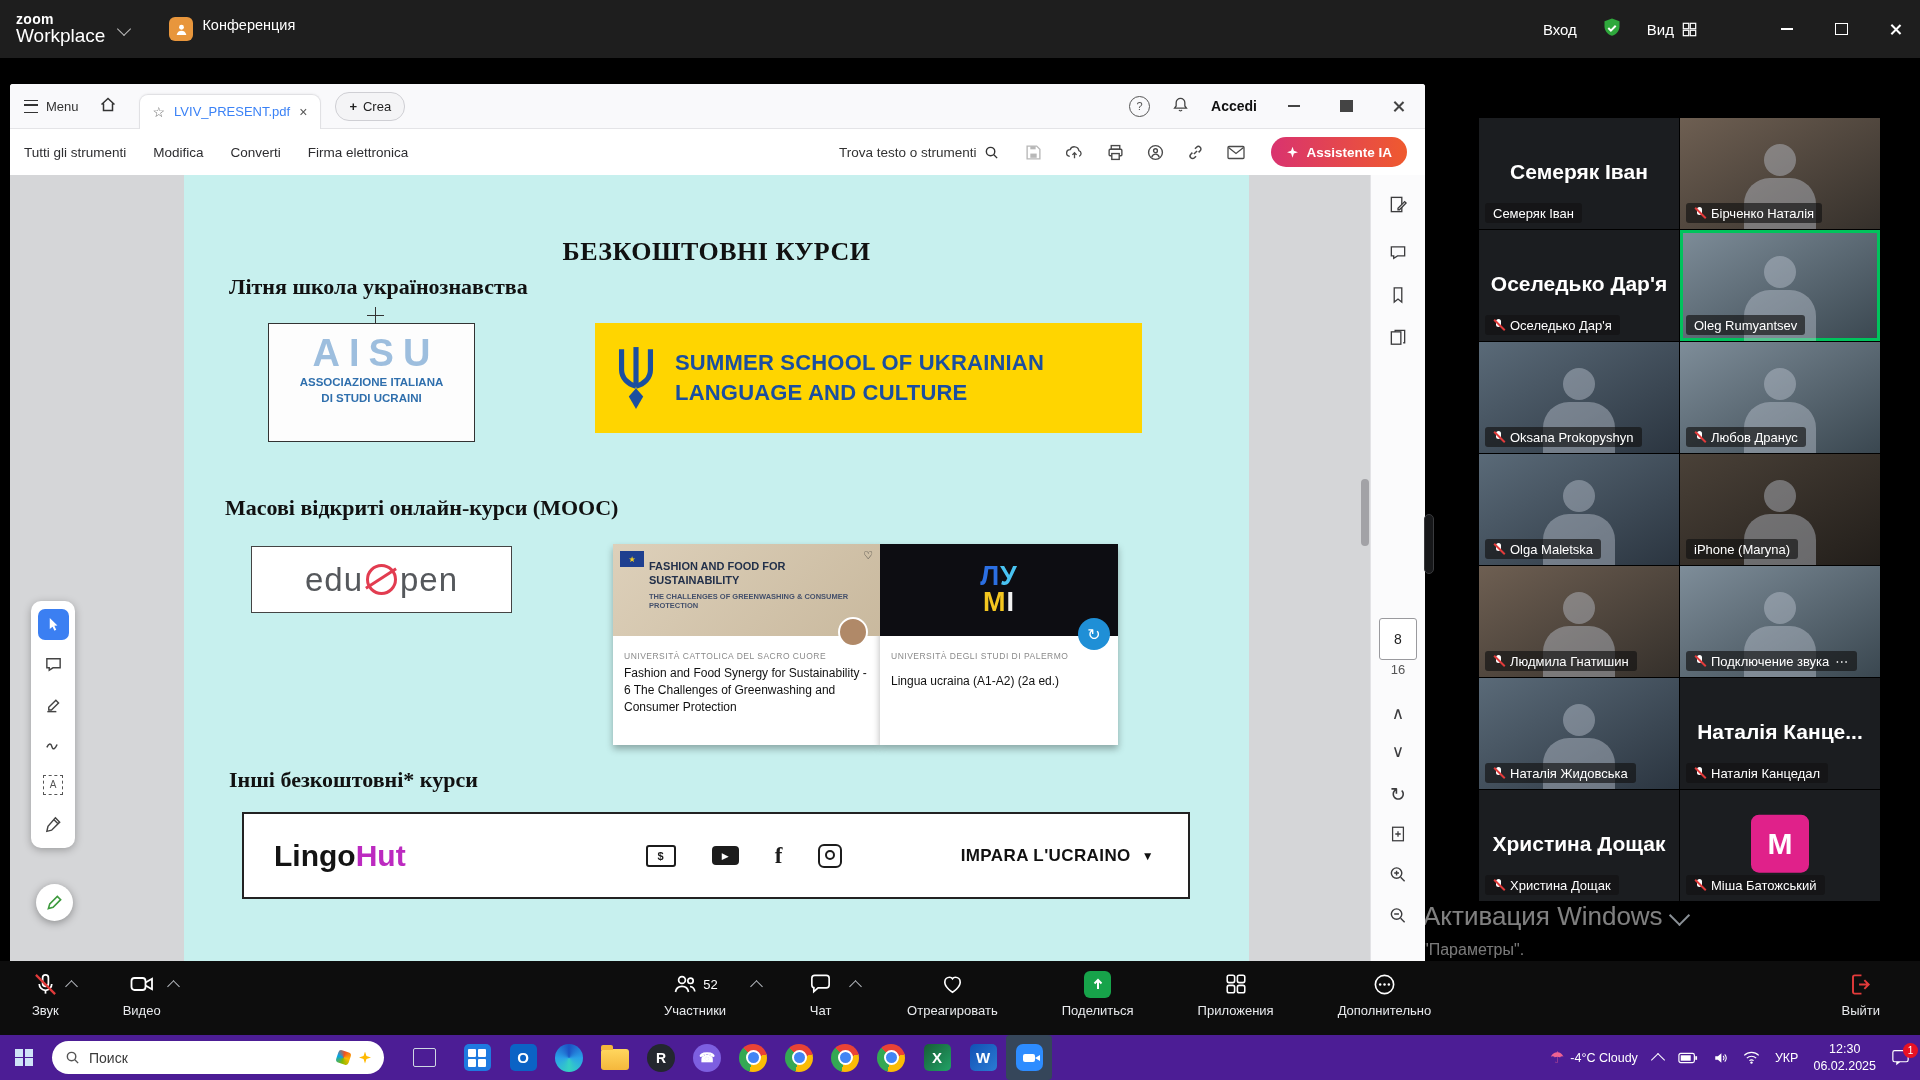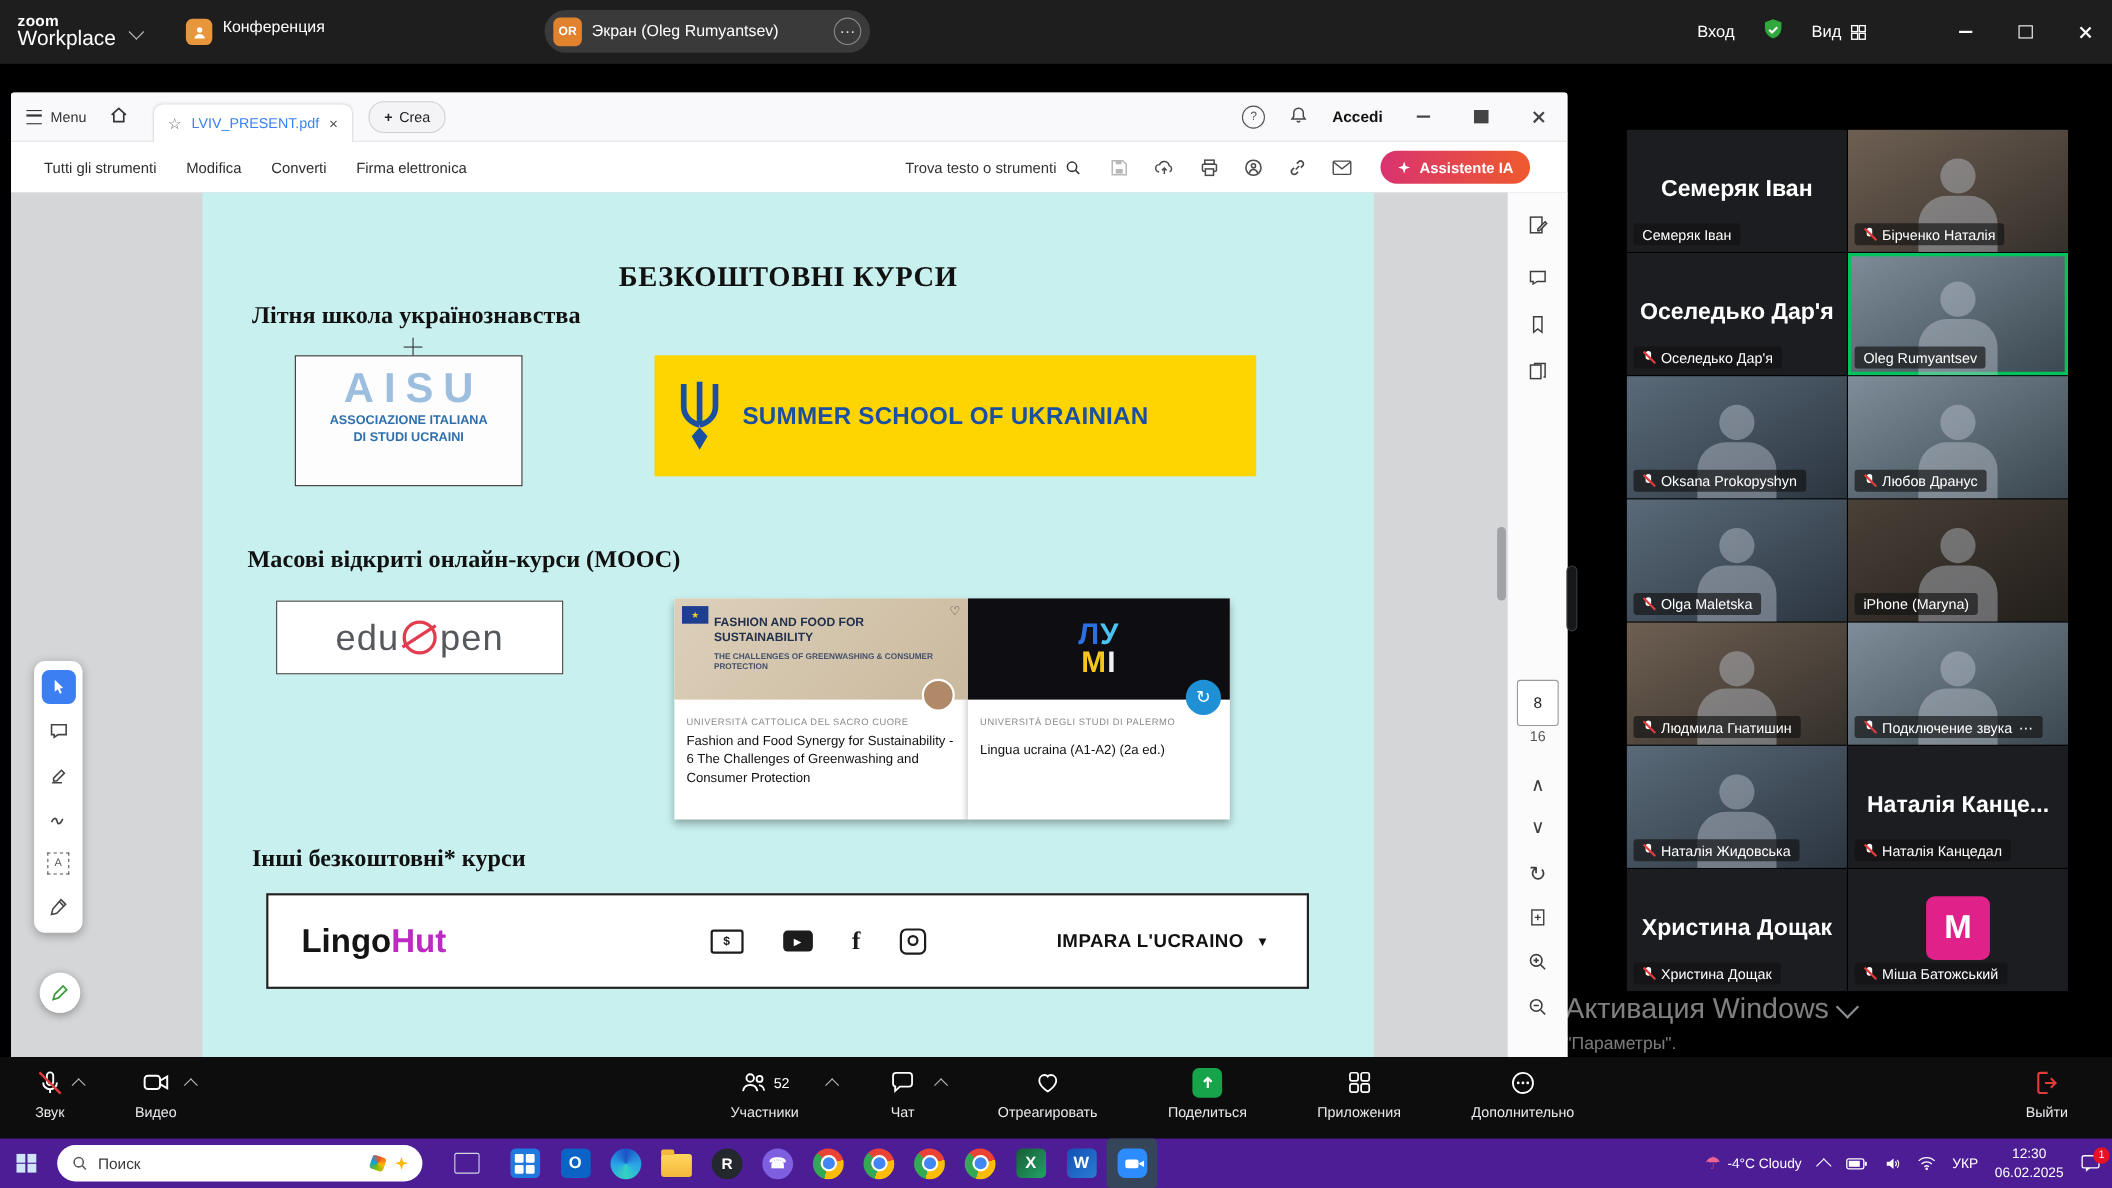--- a/index.html
+++ b/index.html
@@ -37,21 +37,21 @@
   .acro-tab{margin-left:22px;height:34px;margin-top:10px;display:flex;align-items:center;gap:9px;background:#fff;border:1px solid #e1e1e4;border-bottom:none;border-radius:9px 9px 0 0;padding:0 13px;box-shadow:0 -1px 2px rgba(0,0,0,.04)}
   .acro-tab .t{color:#3b82f6;font-size:13px}
   .crea-btn{margin-left:14px;height:27px;border:1px solid #cfcfd4;background:#f4f4f6;border-radius:14px;display:flex;align-items:center;gap:6px;padding:0 13px;color:#222}
   .tb1-right{margin-left:auto;display:flex;align-items:center;gap:22px;padding-right:12px}
   .help-circ{width:19px;height:19px;border-radius:50%;border:1.5px solid #555;color:#555;font-size:11px;display:flex;align-items:center;justify-content:center}
   .accedi{font-weight:700;color:#111;font-size:14px}
   .acro-win-btn .mini-line,.acro-win-btn .maxi-box{background:#444;border-color:#444}
   .acro-win-btn .mini-line{background:#444}
   .x-dark::before,.x-dark::after{background:#444}
 
-  .acro-tb2{height:46px;background:#fff;border-bottom:1px solid #e3e3e6;display:flex;align-items:center;font-size:13.5px;color:#2d2d30;padding:0 30px}
+  .acro-tb2{height:46px;background:#fff;border-bottom:1px solid #e3e3e6;display:flex;align-items:center;font-size:13.5px;color:#2d2d30;padding:0 14px}
   .tb2-item{margin-right:27px;white-space:nowrap}
   .search-grp{margin-left:auto;display:flex;align-items:center;gap:8px;color:#333;white-space:nowrap}
   .tb2-icons{display:flex;align-items:center;gap:23px;margin:0 26px;color:#4a4a4a}
   .ai-pill{height:30px;border-radius:16px;background:linear-gradient(90deg,#d9336f,#ef5a2e);color:#fff;font-weight:700;font-size:13.5px;display:flex;align-items:center;gap:7px;padding:0 15px;margin-right:4px}
 
   .doc-area{position:absolute;left:0;top:91px;right:0;bottom:0;background:#d5d6d8}
   .page{position:absolute;left:174px;top:0;width:1065px;height:100%;background:#c7f0ee;color:#111}
   .serif{font-family:"Liberation Serif",serif;font-weight:700}
   .doc-title{position:absolute;top:62px;left:0;width:100%;text-align:center;font-size:26px;letter-spacing:.5px}
   .sec1{position:absolute;left:45px;top:99px;font-size:22px}
@@ -192,25 +192,20 @@
   <span class="chev zlogo-chev"></span>
   <div class="zmeet">
     <span class="zmeet-ic">
       <svg width="13" height="13" viewBox="0 0 14 14">
           <circle cx="7" cy="4.6" r="2.6" fill="#fff"></circle>
           <path d="M1.8 13c.5-3 2.6-4.6 5.2-4.6s4.7 1.6 5.2 4.6z" fill="#fff"></path>
         </svg>
     </span>
     <span>Конференция</span>
   </div>
-  <div class="share-pill">
-    <span class="or-avatar">OR</span>
-    <span class="txt">Экран (Oleg Rumyantsev)</span>
-    <span class="pill-more">…</span>
-  </div>
   <div class="ztb-right">
     <span>Вход</span>
     <span>
       <svg width="22" height="22" viewBox="0 0 22 22">
           <path d="M11 1.5l7.5 2.7v5c0 4.8-3.2 8.3-7.5 9.6-4.3-1.3-7.5-4.8-7.5-9.6v-5z" fill="#2fa83c"></path>
           <path d="M7.3 11l2.6 2.6 4.8-4.8" stroke="#fff" stroke-width="2" fill="none"></path>
         </svg>
     </span>
     <span class="view-grp">
       <span>Вид</span>
@@ -344,20 +339,21 @@
         <svg width="46" height="66" viewBox="0 0 44 64">
           <g stroke="#1b4fa0" stroke-width="5" fill="none">
             <line x1="22" y1="2" x2="22" y2="40"></line>
             <path d="M8 4v20c0 8 6 14 14 16"></path>
             <path d="M36 4v20c0 8-6 14-14 16"></path>
           </g>
           <path d="M22 42l7 8-7 12-7-12z" fill="#1b4fa0"></path>
         </svg>
         <div class="banner-txt">
           <div>SUMMER SCHOOL OF UKRAINIAN</div>
+          <div>LANGUAGE AND CULTURE</div>
         </div>
       </div>
 
       <div class="sec2 serif">Масові відкриті онлайн-курси (MOOC)</div>
 
       <div class="edu-box">
         <span class="edu-t">edu</span>
         <span class="edu-o"></span>
         <span class="edu-t">pen</span>
       </div>

